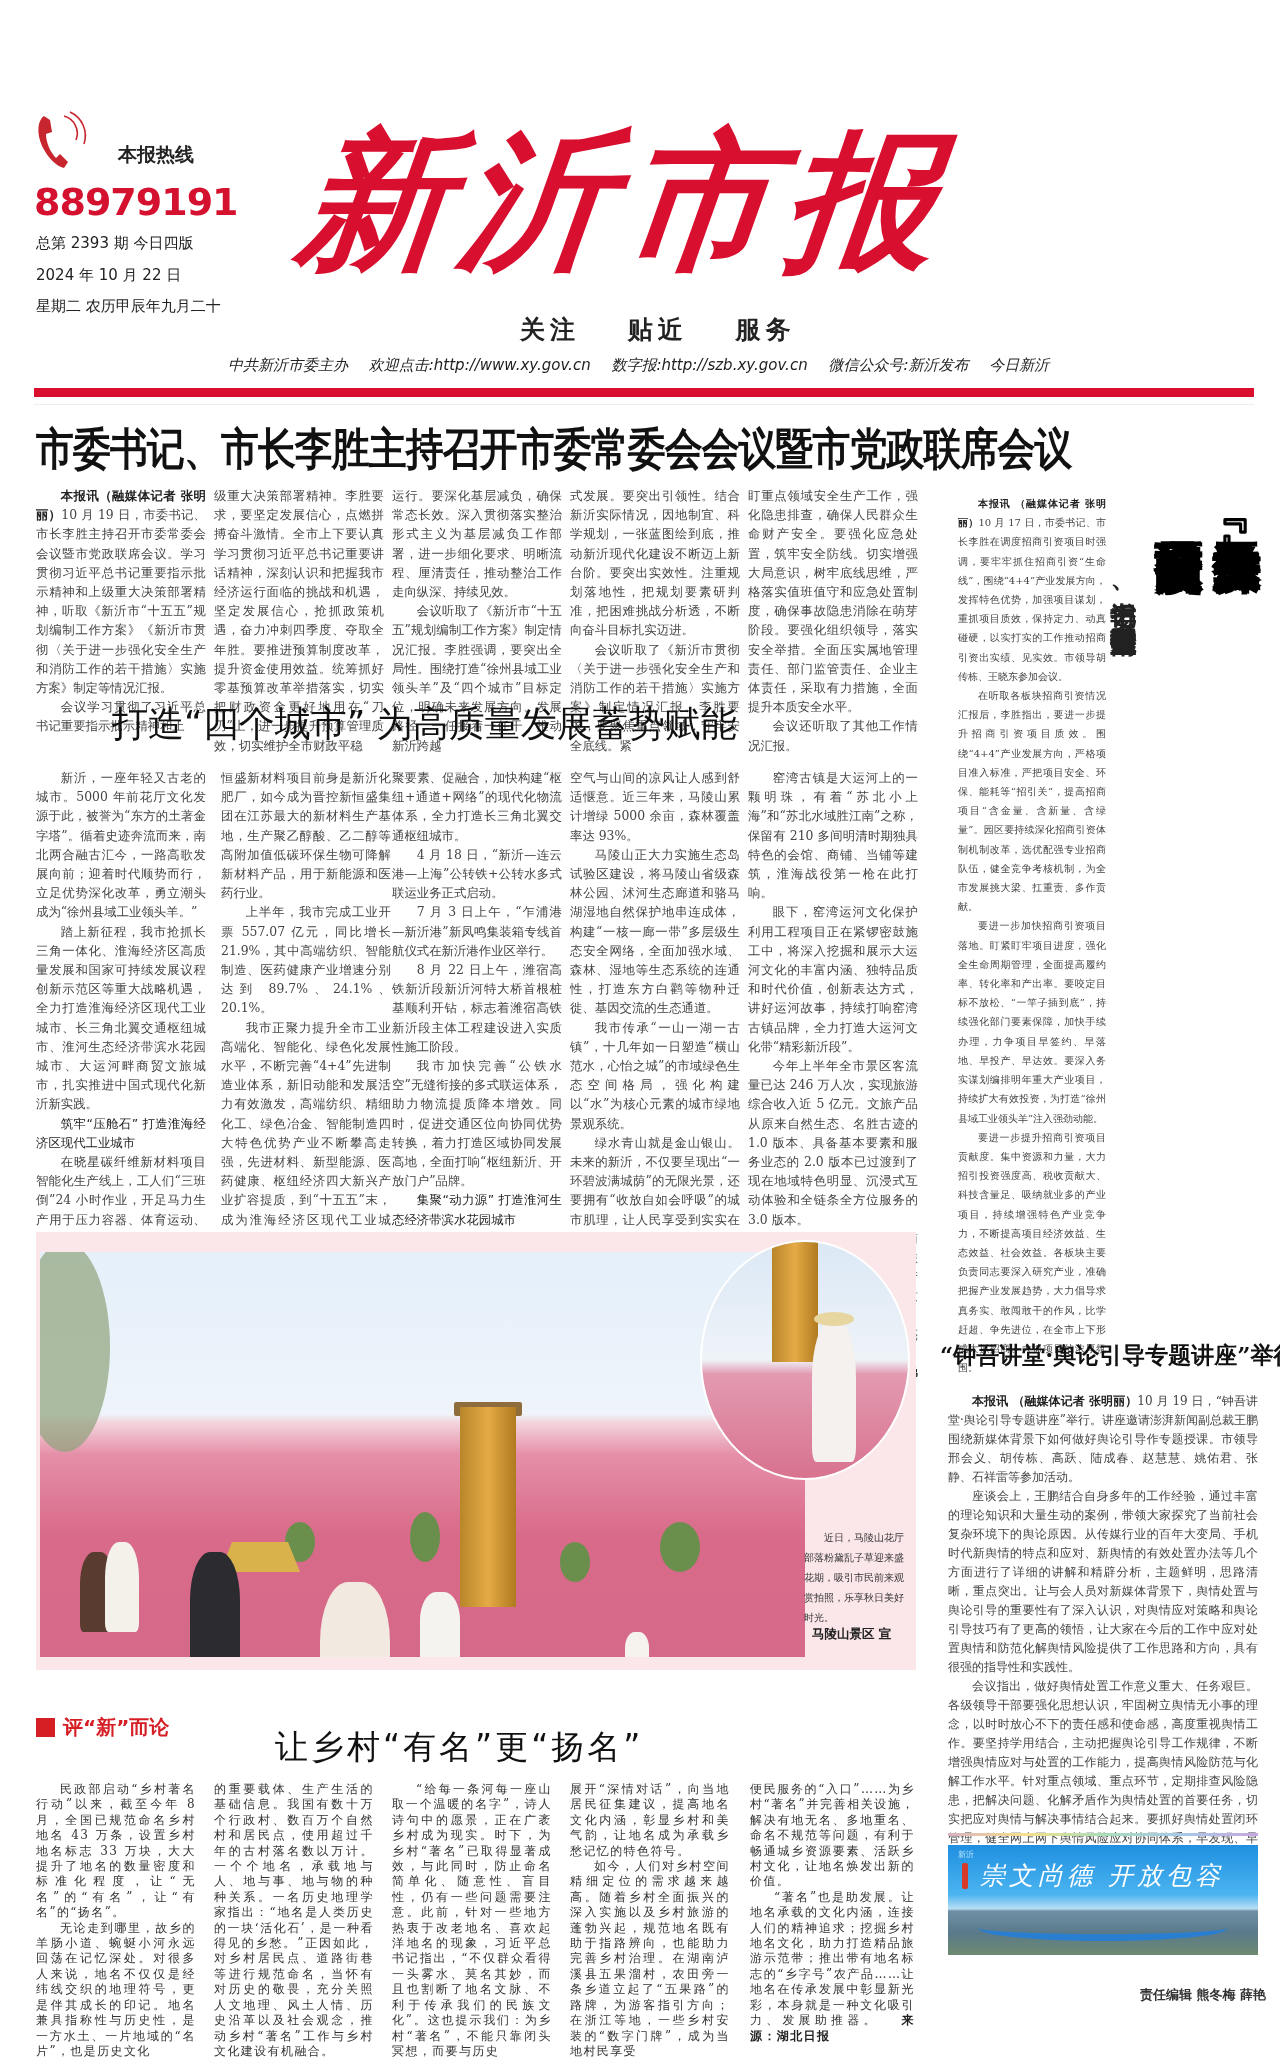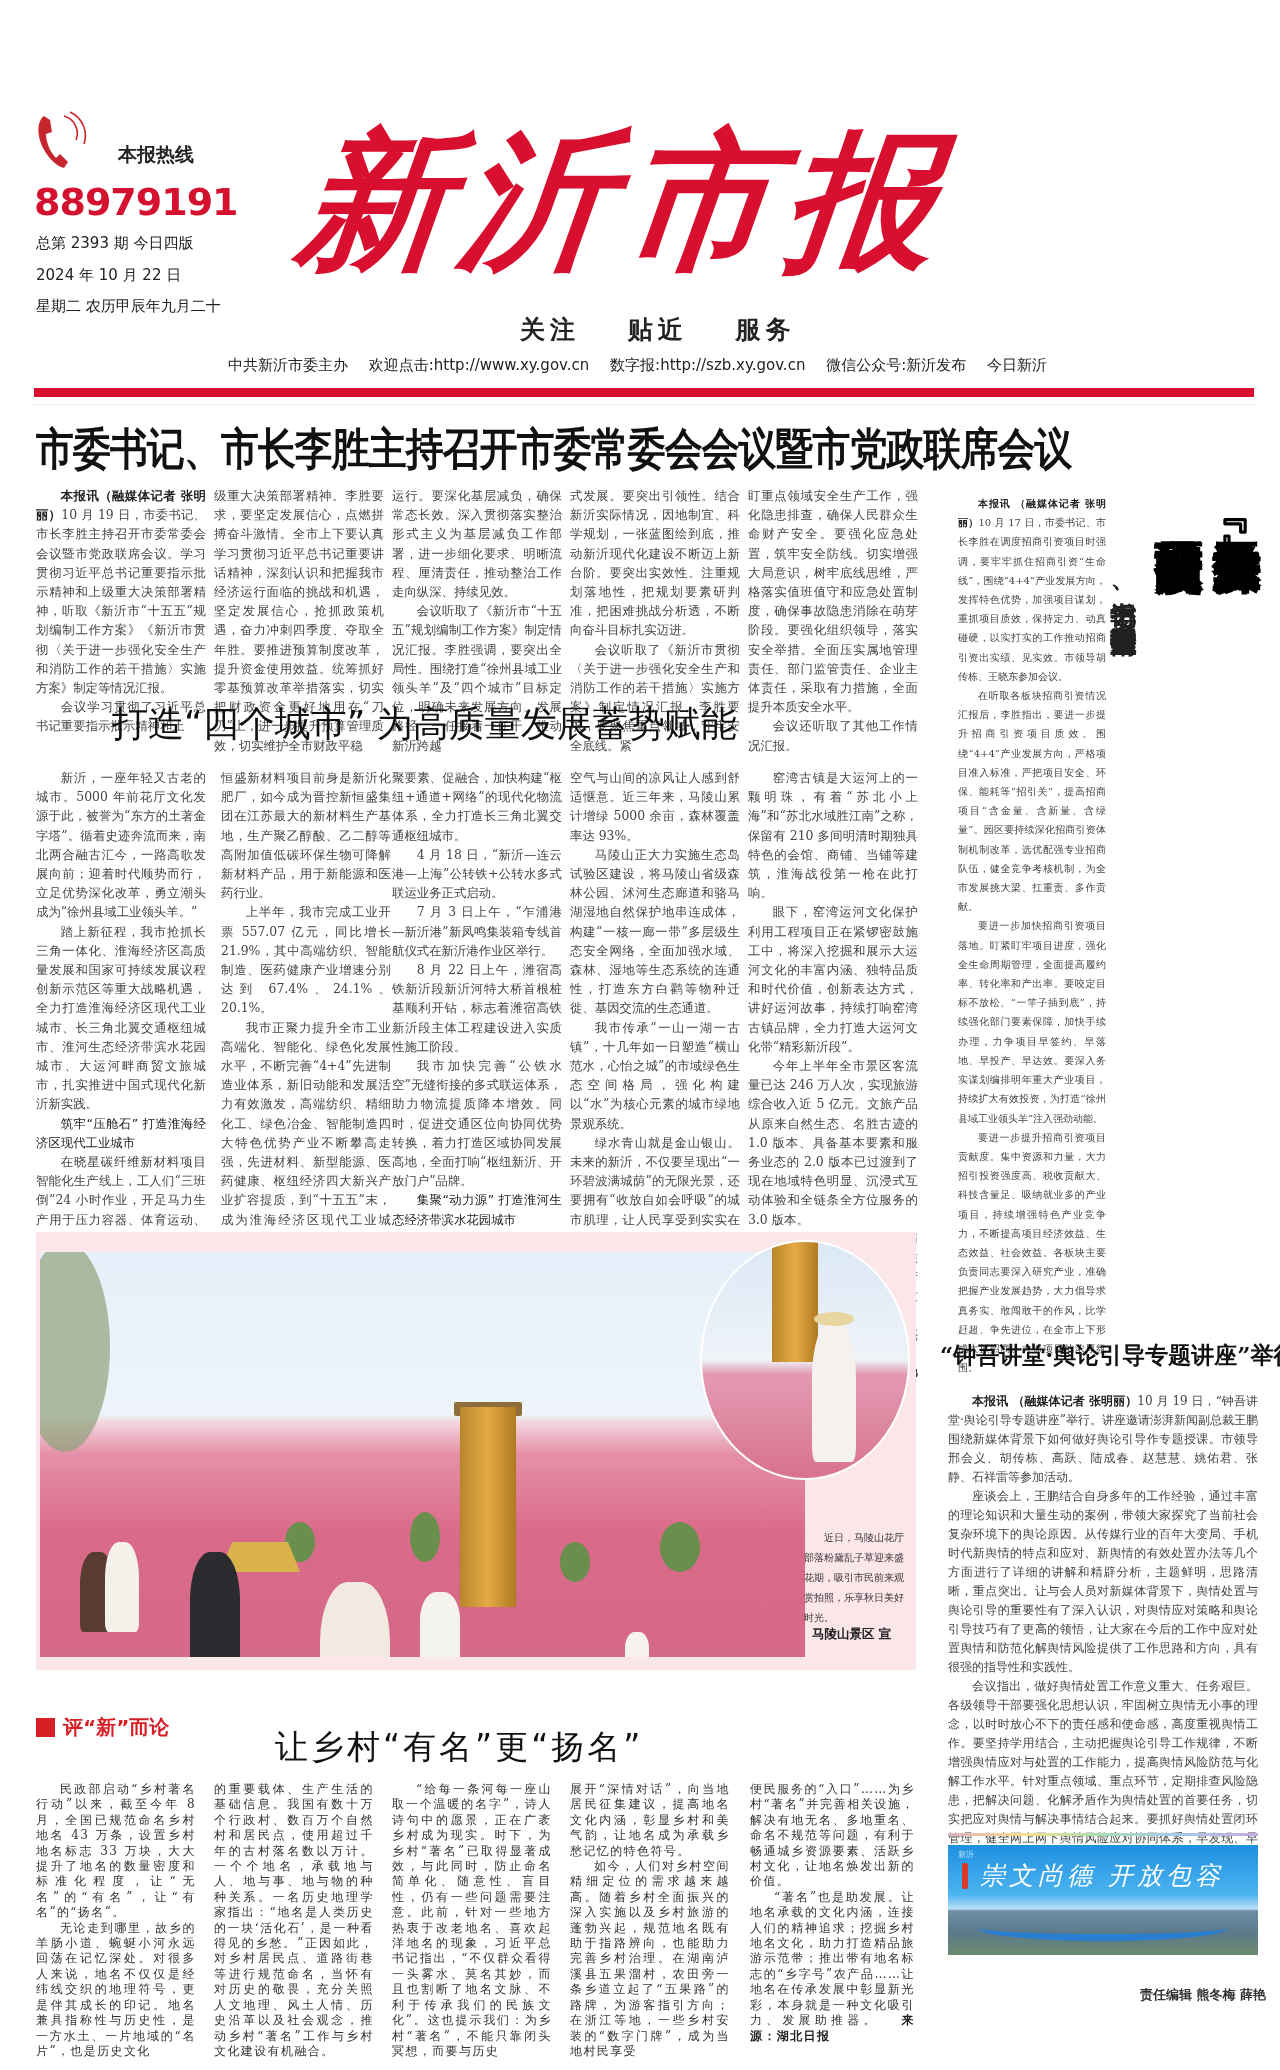--- a/index.html
+++ b/index.html
@@ -10,21 +10,21 @@
 
   
   .phone-icon { left: 34px; top: 110px; width: 56px; height: 62px; }
   .hotline-label { left: 118px; top: 142px; font-size: 19px; font-weight: bold; color: #222; }
   .hotline-number { left: 34px; top: 180px; font-size: 38px; font-weight: bold; color: #d4112f; letter-spacing: -1px; }
   .meta-line { left: 36px; font-size: 15px; color: #222; }
   .brand-logo { left: 300px; top: 115px; font-size: 150px; font-weight: bold; color: #d80f2f; font-family: "DejaVu Serif", serif; letter-spacing: 12px; font-style: italic; line-height: 170px; transform: skewX(-6deg); }
   .slogan { left: 520px; top: 313px; font-size: 25px; font-weight: bold; color: #222; letter-spacing: 5px; }
   .slogan span { margin-right: 34px; }
   .masthead-info { left: 228px; top: 356px; font-size: 15px; color: #222; white-space: nowrap; }
-  .masthead-info span { margin-right: 16px; }
+  .masthead-info span { margin-right: 16px; font-style: italic; }
   .red-rule { left: 34px; top: 388px; width: 1220px; height: 9px; background: #d80f2f; }
   .rule-thin { left: 34px; top: 404px; width: 1220px; height: 1px; background: #eee; }
 
   
   .headline { left: 36px; top: 420px; font-size: 44px; font-weight: bold; color: #111; letter-spacing: -1px; font-family: "DejaVu Sans", sans-serif; transform: scaleX(0.86); transform-origin: left; white-space: nowrap; }
 
   
   .col { font-size: 12.4px; line-height: 19.2px; color: #444; text-align: justify; }
   .col p { text-indent: 2em; }
   .col p.lead { text-indent: 0; }
@@ -131,21 +131,21 @@
 
 <div class="abs col" style="left:36px;top:768px;width:170px">
   <p>新沂，一座年轻又古老的城市。5000 年前花厅文化发源于此，被誉为“东方的土著金字塔”。循着史迹奔流而来，南北两合融古汇今，一路高歌发展向前；迎着时代顺势而行，立足优势深化改革，勇立潮头成为“徐州县域工业领头羊。”</p>
   <p>踏上新征程，我市抢抓长三角一体化、淮海经济区高质量发展和国家可持续发展议程创新示范区等重大战略机遇，全力打造淮海经济区现代工业城市、长三角北翼交通枢纽城市、淮河生态经济带滨水花园城市、大运河畔商贸文旅城市，扎实推进中国式现代化新沂新实践。</p>
   <div class="sub">筑牢“压舱石” 打造淮海经济区现代工业城市</div>
   <p>在晓星碳纤维新材料项目智能化生产线上，工人们“三班倒”24 小时作业，开足马力生产用于压力容器、体育运动、风电风叶等专业领域的碳纤维产品。这是韩国晓星集团在海外建设的第一家碳纤维生产工厂，新沂项目去年开工，今年已有两条生产线投产，预计年内可实现产值约 5 亿元。</p>
   <p>总投资 100 亿元的晋控新</p>
 </div>
 <div class="abs col" style="left:221px;top:768px;width:170px">
   <p class="lead">恒盛新材料项目前身是新沂化肥厂，如今成为晋控新恒盛集团在江苏最大的新材料生产基地，生产聚乙醇酸、乙二醇等高附加值低碳环保生物可降解新材料产品，用于新能源和医药行业。</p>
-  <p>上半年，我市完成工业开票 557.07 亿元，同比增长 21.9%，其中高端纺织、智能制造、医药健康产业增速分别达到 67.4%、24.1%、20.1%。</p>
+  <p>上半年，我市完成工业开票 557.07 亿元，同比增长 21.9%，其中高端纺织、智能制造、医药健康产业增速分别达到 89.7%、24.1%、20.1%。</p>
   <p>我市正聚力提升全市工业高端化、智能化、绿色化发展水平，不断完善“4+4”先进制造业体系，新旧动能和发展活力有效激发，高端纺织、精细化工、绿色冶金、智能制造四大特色优势产业不断攀高走强，先进材料、新型能源、医药健康、枢纽经济四大新兴产业扩容提质，到“十五五”末，成为淮海经济区现代工业城市。</p>
   <div class="sub">激活“新引擎” 打造长三角北翼交通枢纽城市</div>
   <p>交通是兴城之要、强市之基，更是推进中国式现代化新沂新实践的开路先锋。交通区位是我市最大的比较优势，也是赢得未来的发展优势。</p>
   <p>我市围绕建网络、强枢纽、</p>
 </div>
 <div class="abs col" style="left:392px;top:768px;width:170px">
   <p class="lead">聚要素、促融合，加快构建“枢纽+通道+网络”的现代化物流体系，全力打造长三角北翼交通枢纽城市。</p>
   <p>4 月 18 日，“新沂—连云港—上海”公转铁+公转水多式联运业务正式启动。</p>
   <p>7 月 3 日上午，“乍浦港—新沂港”新凤鸣集装箱专线首航仪式在新沂港作业区举行。</p>
   <p>8 月 22 日上午，潍宿高铁新沂段新沂河特大桥首根桩基顺利开钻，标志着潍宿高铁新沂段主体工程建设进入实质性施工阶段。</p>

